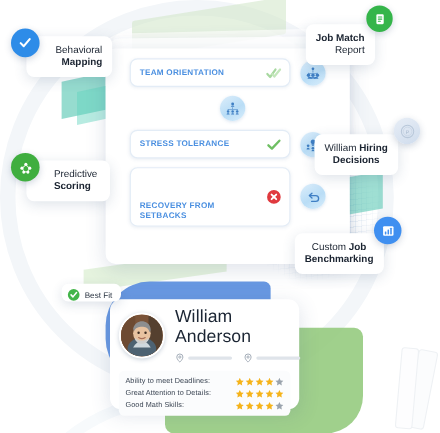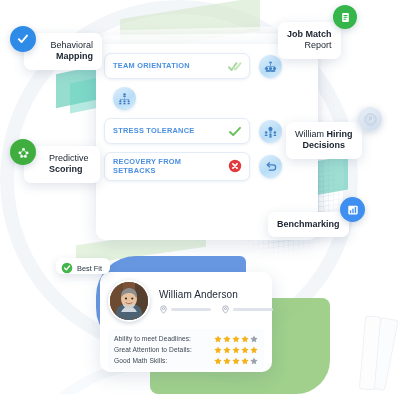--- a/index.html
+++ b/index.html
@@ -56,21 +56,21 @@
   .stack-3{left:104px;top:28px;width:212px;height:190px;opacity:.55;transform:rotate(-1.4deg);}
   .stack-2{left:100px;top:34px;width:216px;height:192px;opacity:.8;transform:rotate(-.6deg);}
 
   
   .list-card{
     position:absolute;left:96px;top:44px;width:222px;height:196px;
     background:#ffffff;border-radius:9px;
     box-shadow:0 5px 18px rgba(60,90,130,.16);
     padding:9px 8px 8px 8px;box-sizing:border-box;
   }
-  .trait-row{display:flex;align-items:center;margin-bottom:8px;}
+  .trait-row{display:flex;align-items:center;margin-bottom:8px;justify-content:center;}
   .trait-pill{
     flex:0 0 auto;width:146px;min-height:26px;box-sizing:border-box;
     border:1px solid #e3ecf6;border-radius:7px;background:#ffffff;
     box-shadow:0 1px 3px rgba(70,110,160,.10);
     display:flex;align-items:center;justify-content:space-between;
     padding:4px 7px 4px 8px;
   }
   .trait-label{
     font-size:7.4px;font-weight:700;letter-spacing:.25px;color:#4a8fe0;
     line-height:1.25;text-transform:uppercase;
@@ -117,21 +117,21 @@
     padding:8px;box-sizing:border-box;
   }
   .profile-head{display:flex;align-items:center;}
   .avatar{
     width:38px;height:38px;border-radius:50%;overflow:hidden;flex:0 0 auto;
     border:2px solid #ffffff;box-shadow:0 1px 4px rgba(40,70,110,.25);
     background:#8e5e3b;position:relative;
   }
   .avatar svg{display:block;}
   .profile-meta{margin-left:9px;flex:1 1 auto;min-width:0;}
-  .profile-name{font-size:10px;color:#1b2533;font-weight:400;letter-spacing:.1px;}
+  .profile-name{font-size:16px;color:#1b2533;font-weight:400;letter-spacing:.1px;}
   .meta-lines{display:flex;gap:10px;margin-top:5px;align-items:center;}
   .meta-item{display:flex;align-items:center;gap:3px;}
   .meta-bar{height:3px;width:40px;background:#dfe4ea;border-radius:2px;}
 
   .skills{
     margin-top:7px;background:#fbfcfd;border-radius:5px;
     padding:4px 6px;box-sizing:border-box;
   }
   .skill-row{display:flex;align-items:center;justify-content:space-between;padding:1.5px 0;}
   .skill-label{font-size:6.6px;color:#3c4654;letter-spacing:.1px;}
@@ -241,21 +241,21 @@
               <circle cx="8" cy="12" r="1.5"></circle>
               <path d="M6.3 15.4c0-1.2.8-1.8 1.7-1.8s1.7.6 1.7 1.8z"></path>
             </g>
           </svg>
       </div>
     </div>
 
 
     <div class="trait-row">
       <div class="trait-pill">
-        <span class="trait-label" style="max-width:96px;white-space:normal;">RECOVERY FROM SETBACKS</span>
+        <span class="trait-label" style="max-width:96px;white-space:normal;margin-top:25px;">RECOVERY FROM SETBACKS</span>
         <span class="trait-mark">
           <svg width="14" height="14" viewBox="0 0 14 14">
               <circle cx="7" cy="7" r="6.2" fill="#e0393e"></circle>
               <path d="M4.9 4.9 9.1 9.1M9.1 4.9 4.9 9.1" stroke="#fff" stroke-width="1.7" stroke-linecap="round"></path>
             </svg>
         </span>
       </div>
       <div class="trait-icon">
         <svg width="14" height="14" viewBox="0 0 16 16">
             <path d="M4.2 6.6h6.1a3 3 0 0 1 0 6H6" stroke="#3f7fc4" stroke-width="1.4" fill="none" stroke-linecap="round" stroke-linejoin="round"></path>
@@ -330,20 +330,21 @@
     <svg width="14" height="14" viewBox="0 0 16 16">
         <rect x="2.6" y="3" width="10.8" height="10" rx="1.2" fill="#ffffff"></rect>
         <g fill="#3f8ff0">
           <rect x="4.4" y="8.4" width="1.6" height="3.2" rx=".5"></rect>
           <rect x="7.2" y="6.4" width="1.6" height="5.2" rx=".5"></rect>
           <rect x="10" y="4.6" width="1.6" height="7" rx=".5"></rect>
         </g>
       </svg>
   </div>
   <div class="badge badge-custom">
+    <div><span>Custom </span><span class="b">Job</span></div>
     <div class="b">Benchmarking</div>
   </div>
 
   <svg class="plane" width="26" height="20" viewBox="0 0 26 20">
     <path d="M1 9 24 2 13 18 10 12z" fill="#7fb0e8" opacity=".85"></path>
     <path d="M1 9 13 12 10 12z" fill="#d9e9f9"></path>
     <path d="M6 1.5 8.5 5.5 4 4.5z" fill="#cfe3b8" opacity=".8"></path>
   </svg>
 
   <div class="bestfit">

